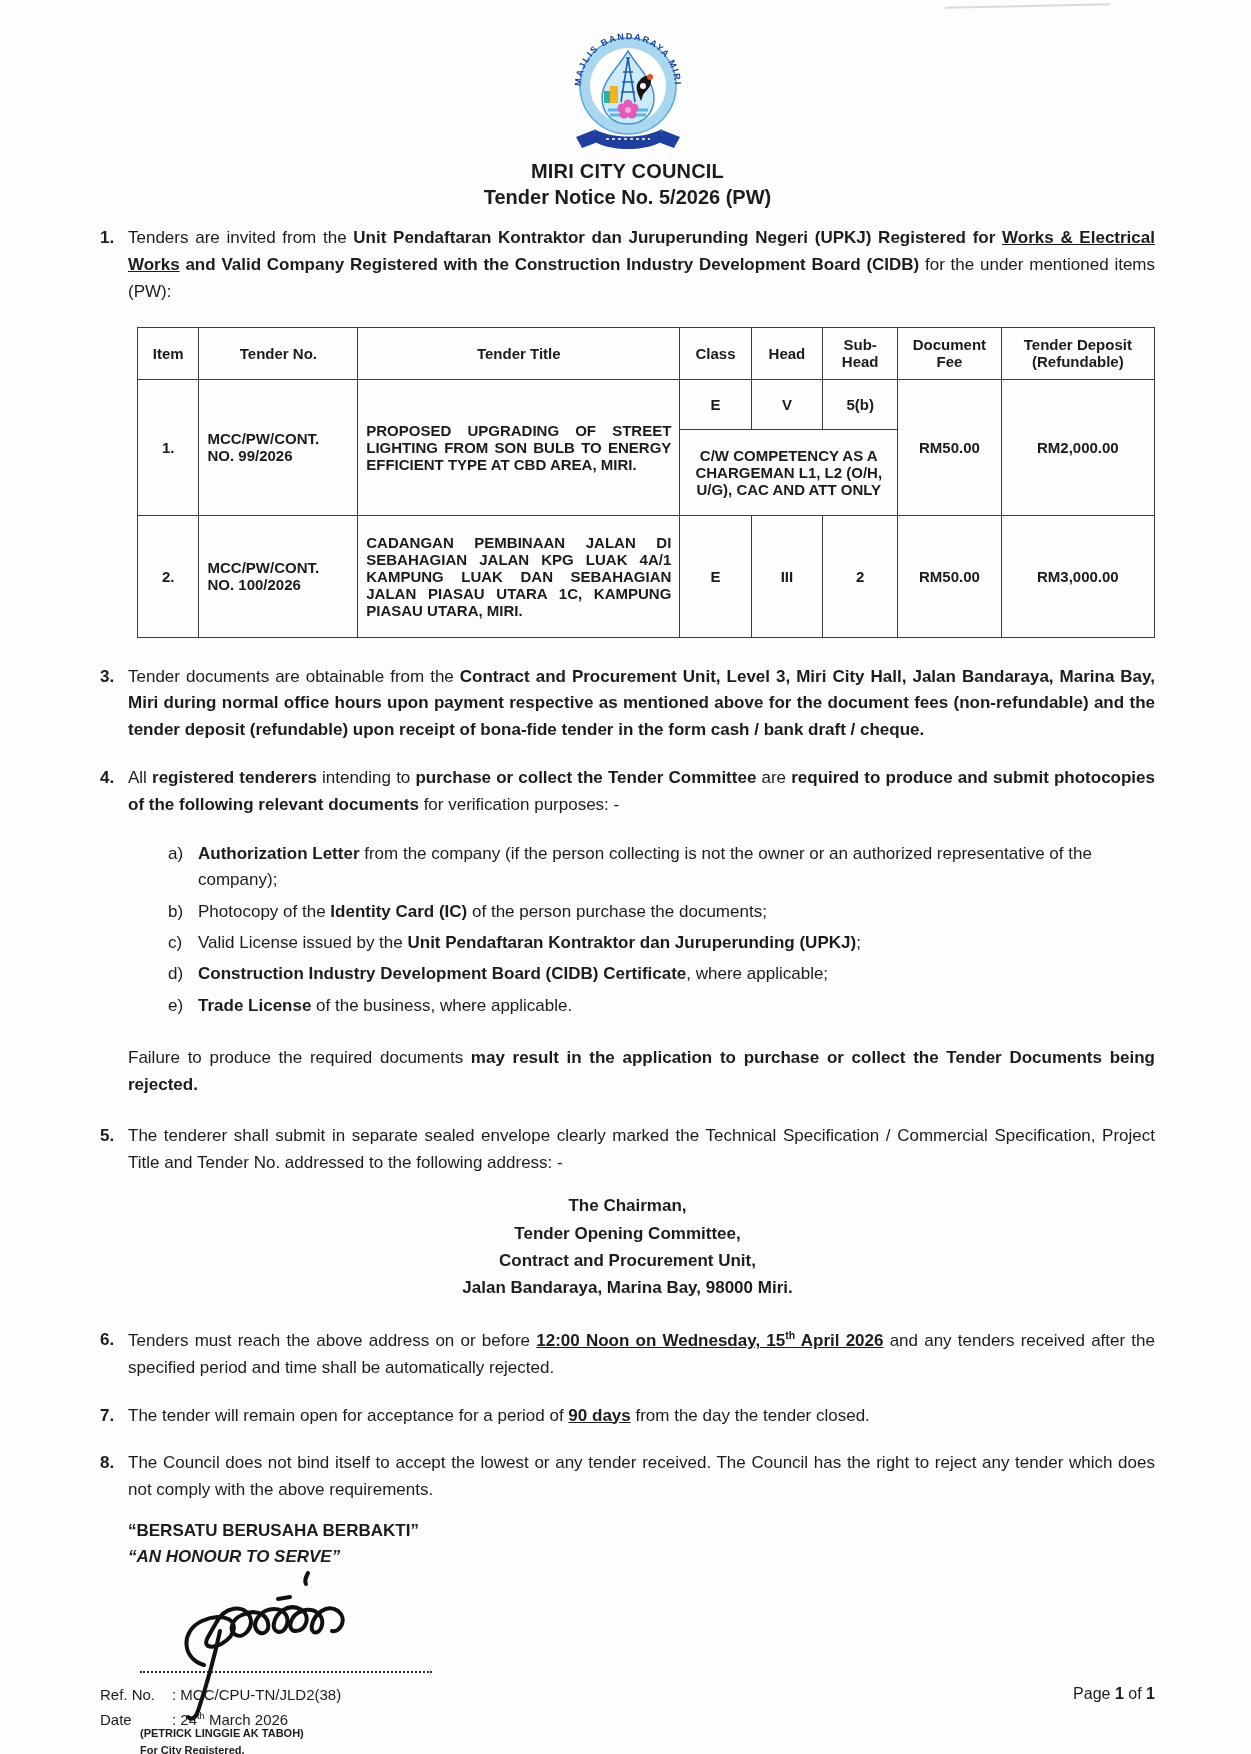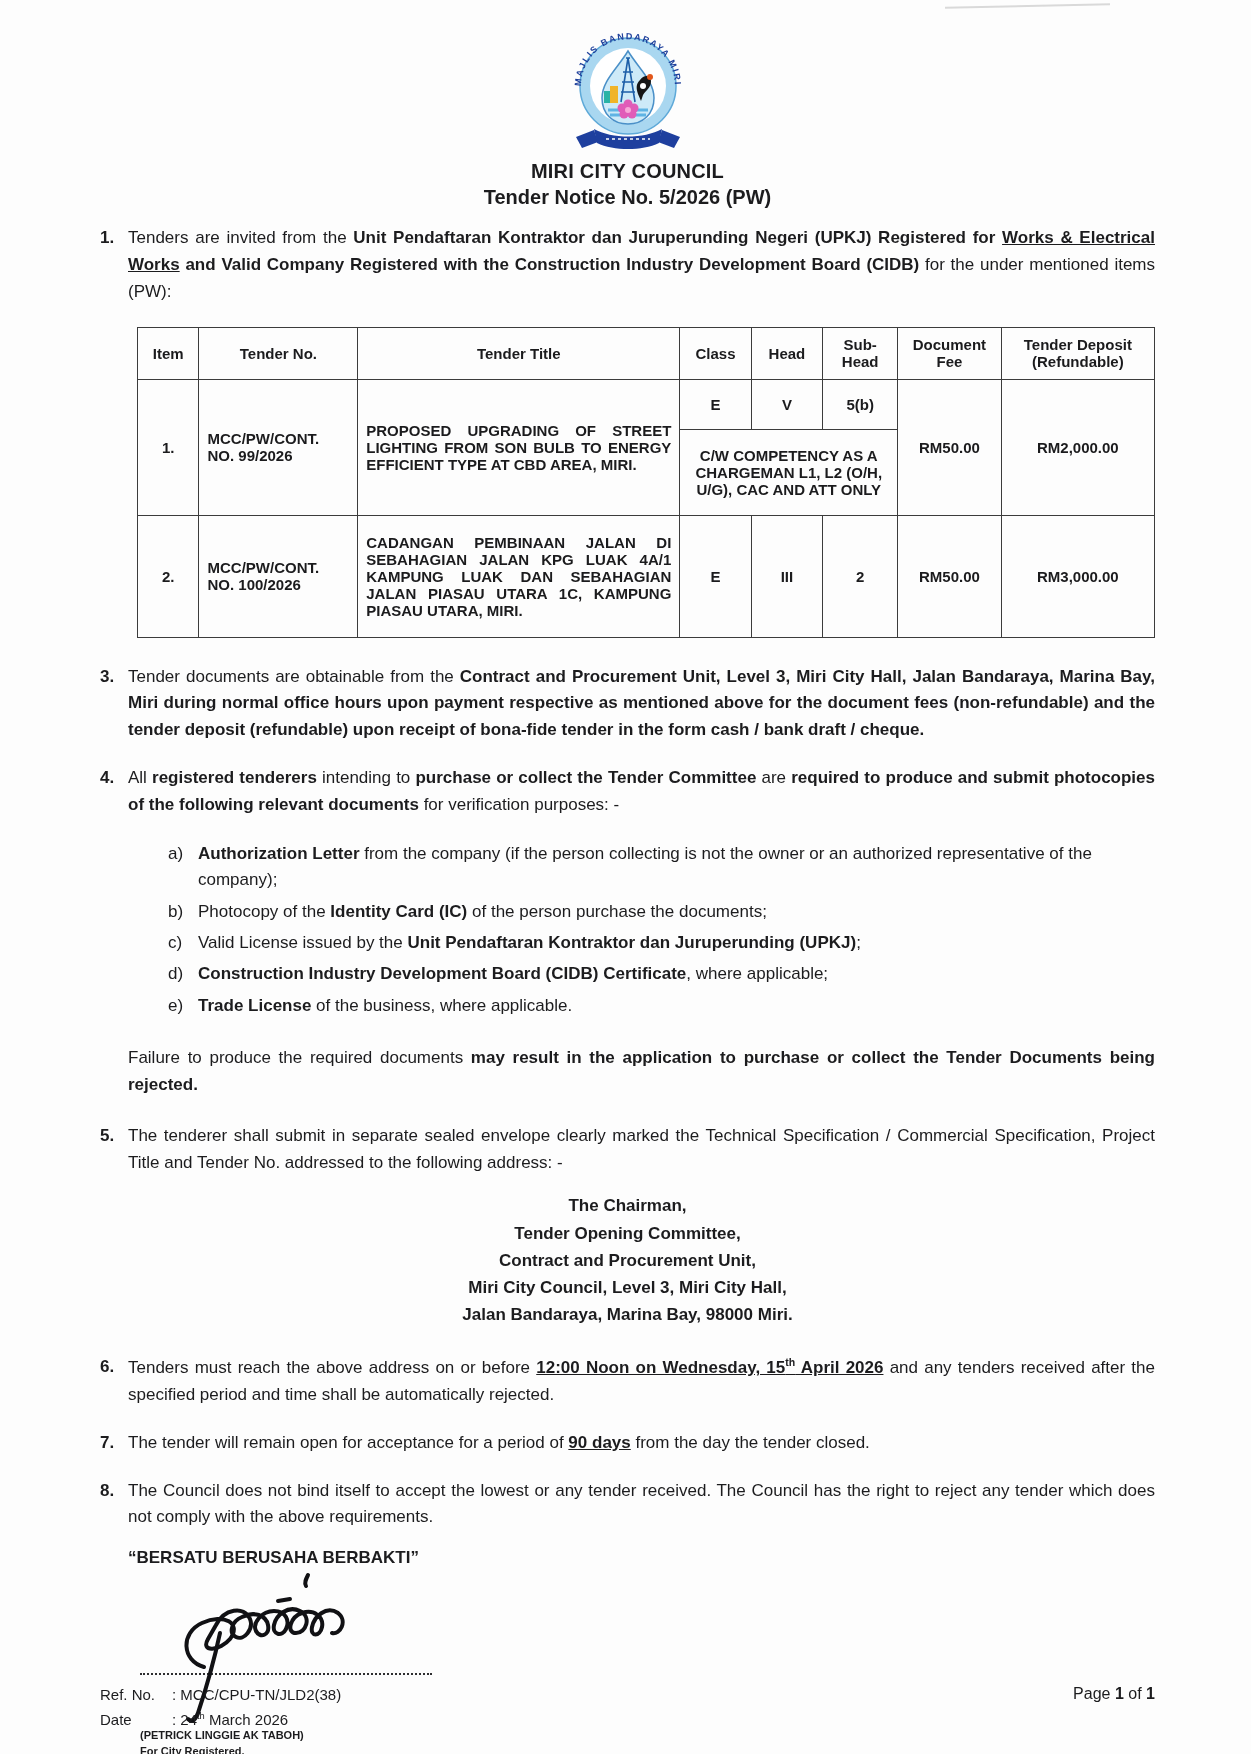--- a/index.html
+++ b/index.html
@@ -220,41 +220,41 @@
 
     <div class="clause" style="margin-bottom:16px">
       <span class="num">5.</span>
       <span class="ctext">The tenderer shall submit in separate sealed envelope clearly marked the Technical Specification / Commercial Specification, Project Title and Tender No. addressed to the following address: -</span>
     </div>
 
     <div class="address">
       <div>The Chairman,</div>
       <div>Tender Opening Committee,</div>
       <div>Contract and Procurement Unit,</div>
-      <div>Miri City Council, Level 3, Miri City Hall,</div>
       <div>Jalan Bandaraya, Marina Bay, 98000 Miri.</div>
     </div>
 
     <div class="clause">
       <span class="num">6.</span>
       <span class="ctext"><span>Tenders must reach the above address on or before </span><span class="bu"><span>12:00 Noon on Wednesday, 15</span><sup class="s">th</sup><span> April 2026</span></span><span> and any tenders received after the specified period and time shall be automatically rejected.</span></span>
     </div>
 
     <div class="clause">
       <span class="num">7.</span>
       <span class="ctext"><span>The tender will remain open for acceptance for a period of </span><span class="bu">90 days</span><span> from the day the tender closed.</span></span>
     </div>
 
     <div class="clause" style="margin-bottom:14px">
       <span class="num">8.</span>
       <span class="ctext">The Council does not bind itself to accept the lowest or any tender received. The Council has the right to reject any tender which does not comply with the above requirements.</span>
     </div>
 
     <div class="motto">
       <div class="b">“BERSATU BERUSAHA BERBAKTI”</div>
+      <div class="bi">“AN HONOUR TO SERVE”</div>
     </div>
 
     <div class="sig-block">
       <div class="sig-line"></div>
       <svg class="sig-svg" width="260" height="170" viewBox="0 0 260 170">
         <g fill="none" stroke="#111114" stroke-width="4" stroke-linecap="round">
           <path d="M150,14 C148,18 146,22 148,25"></path>
           <path d="M120,40 L132,38"></path>
           <path d="M46,106 C24,100 22,72 44,62 C66,52 84,62 72,78 C62,90 42,92 50,78 L58,64 C66,48 86,44 92,58 C96,68 86,80 78,76 C70,72 74,60 84,56 C96,50 108,54 110,64 C112,74 102,78 98,70 C94,62 104,50 116,50 C128,50 132,60 128,68 C124,76 114,74 116,64 C118,54 130,44 142,50 C154,56 148,72 138,72 C128,72 132,56 144,52 C156,48 166,56 164,66 C162,76 152,76 154,66 C156,56 168,44 180,52 C190,60 182,74 174,72"></path>
           <path d="M62,72 C56,100 48,128 40,152 C38,158 34,162 30,158"></path>

